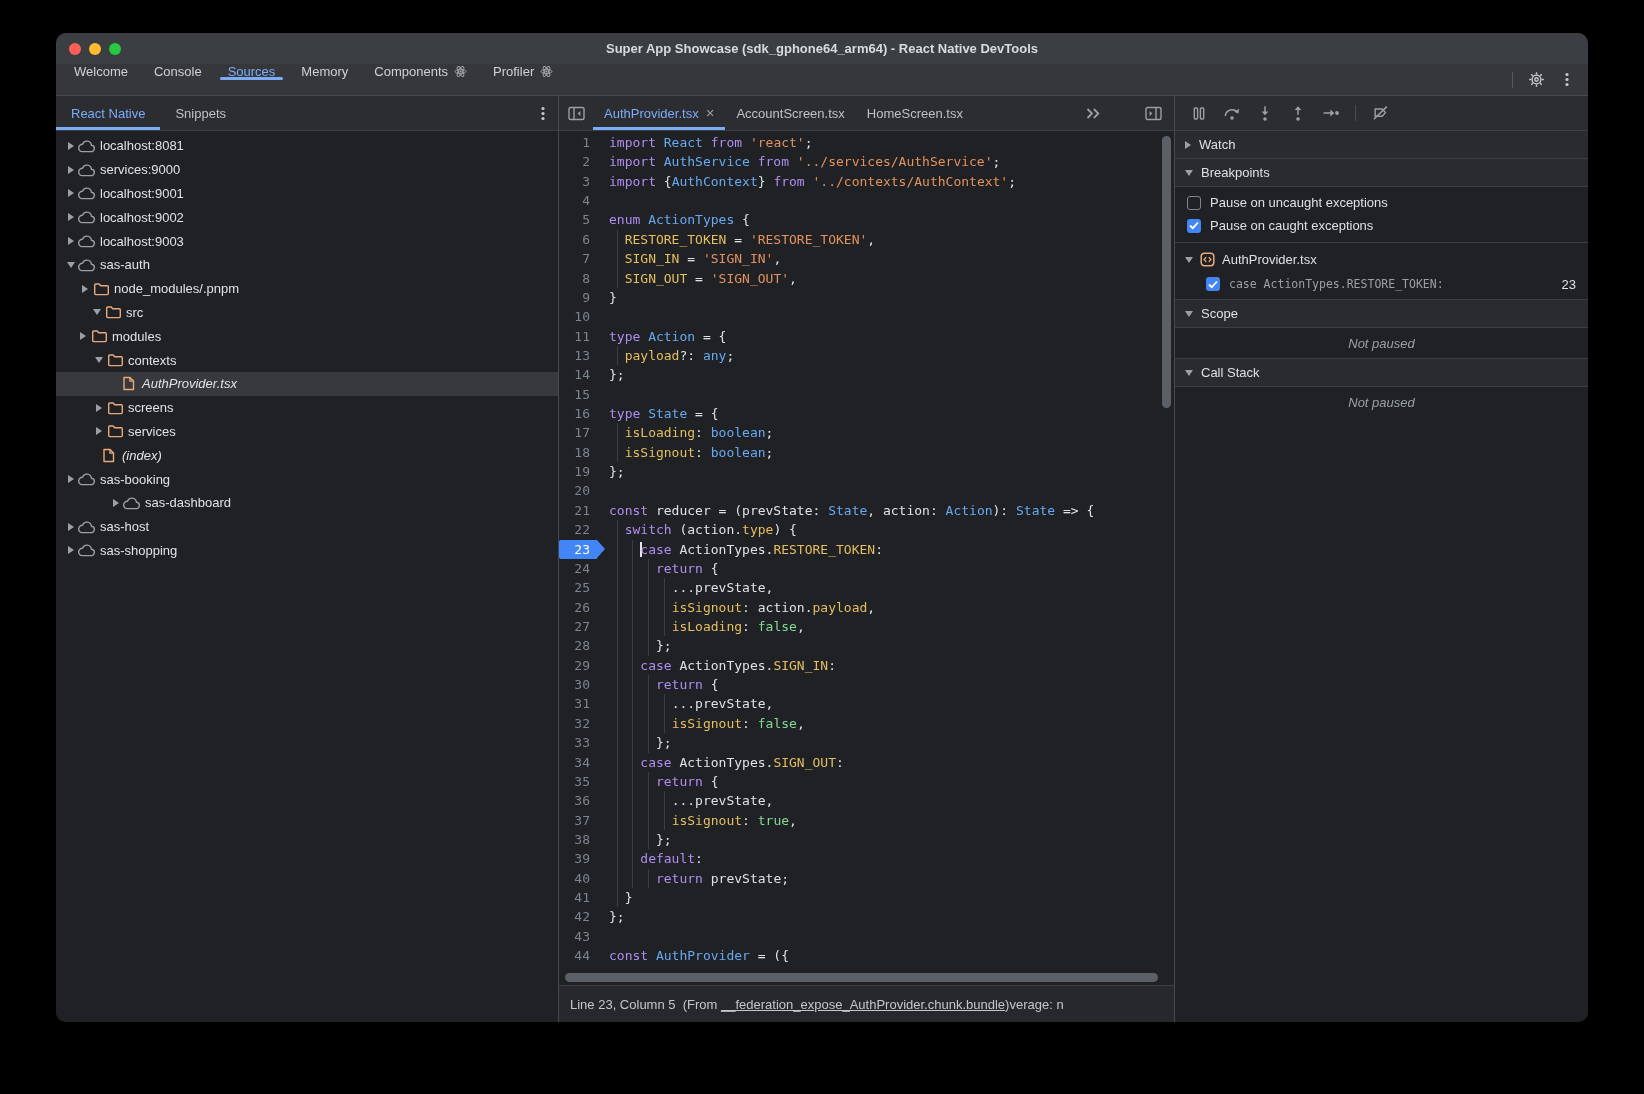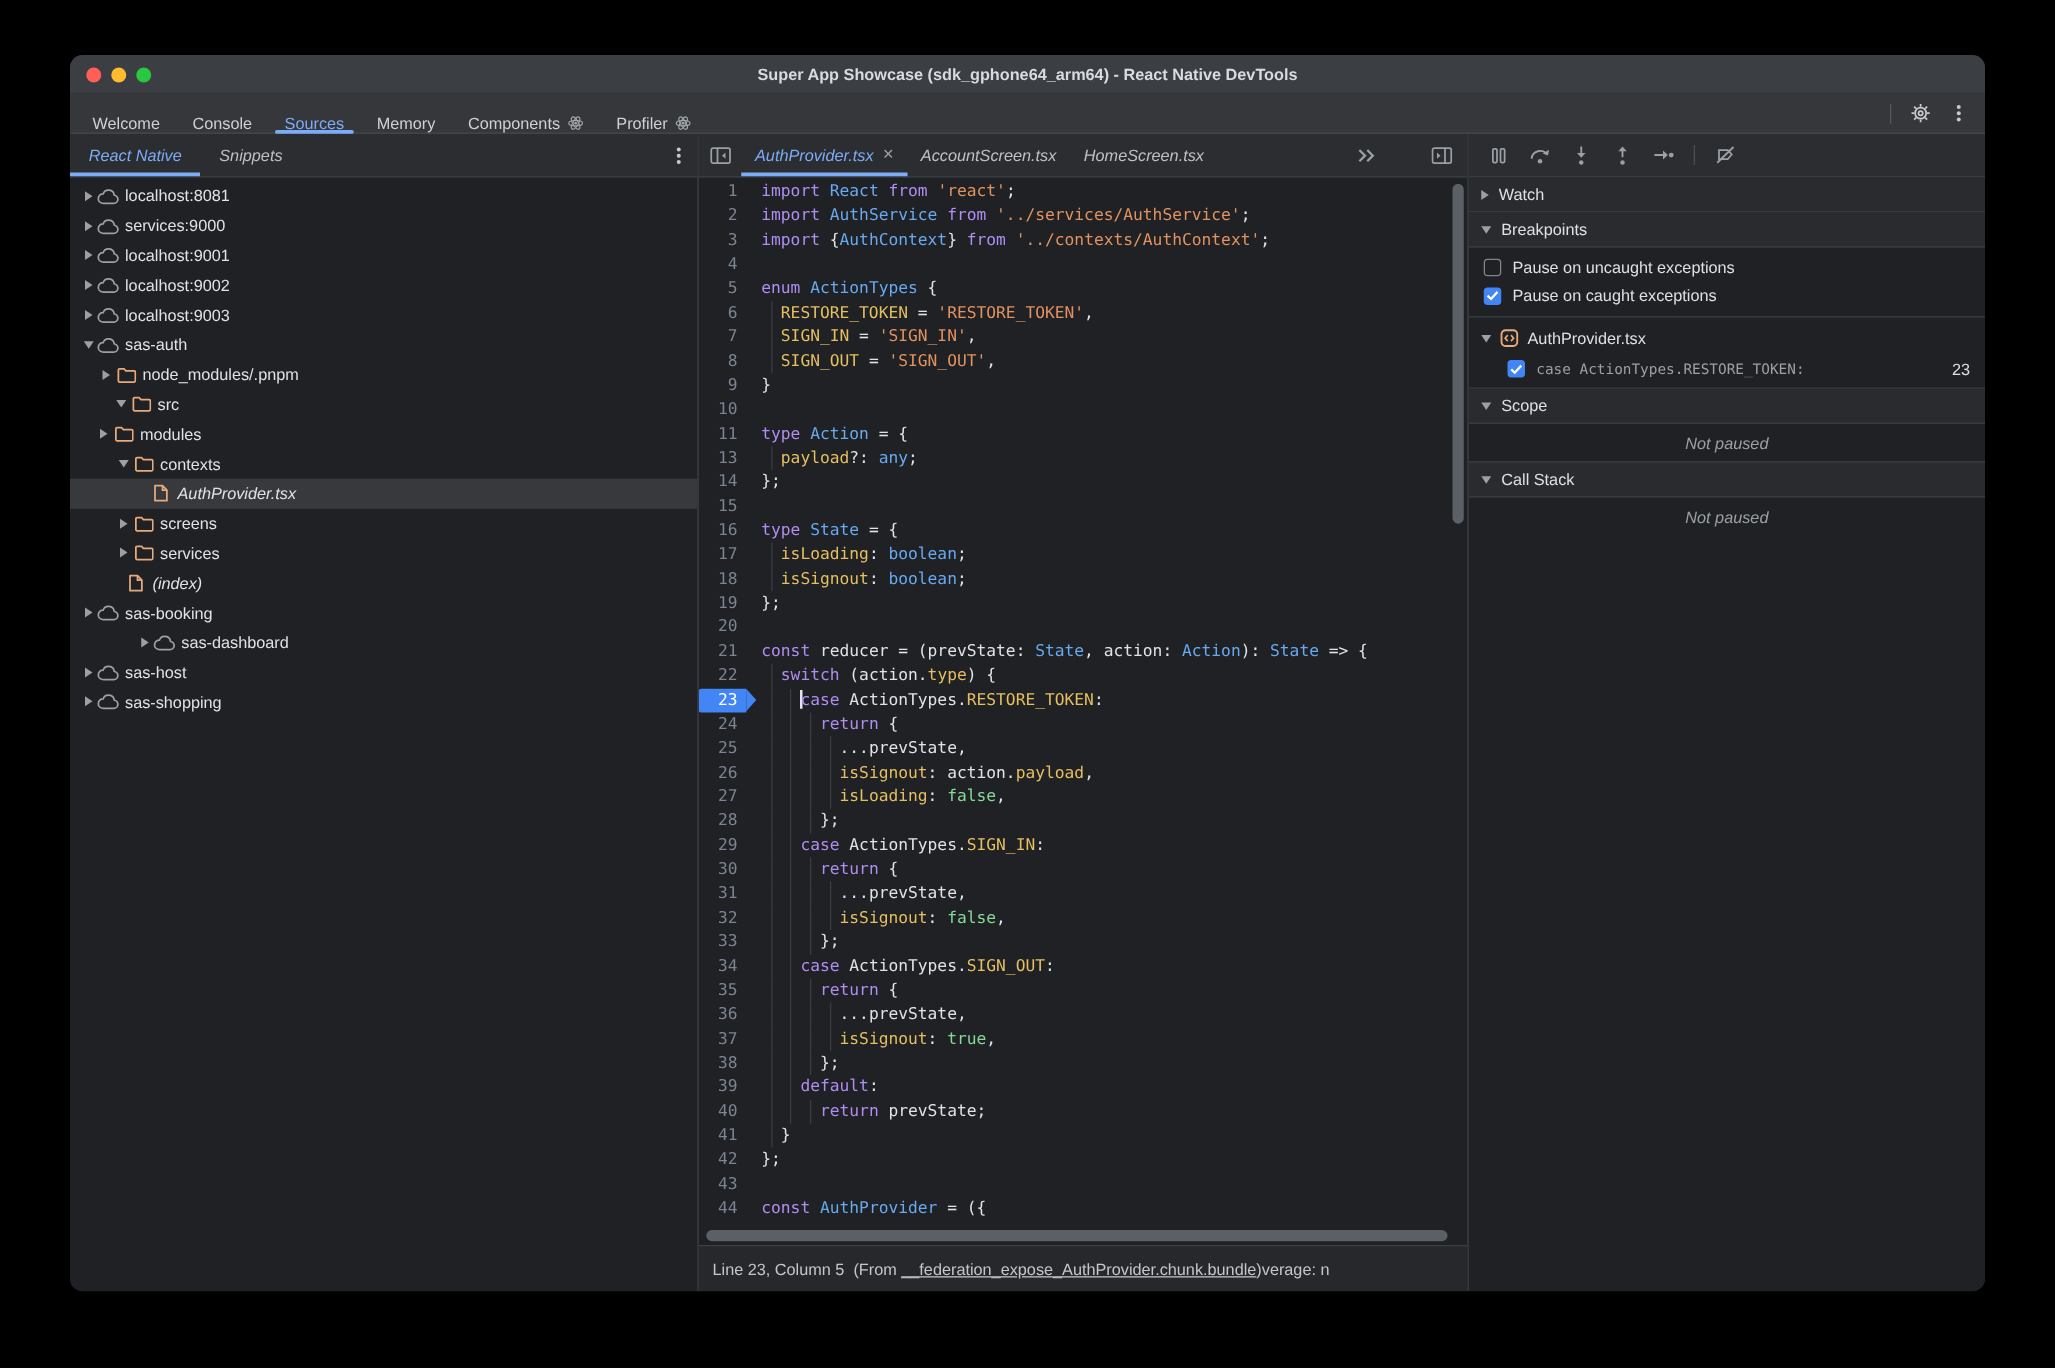--- a/index.html
+++ b/index.html
@@ -1,43 +1,43 @@
 <!DOCTYPE html>
 <html><head>
 <meta charset="utf-8">
 <style>
   html,body{margin:0;padding:0;background:#000;}
   .canvas{position:relative;width:1644px;height:1094px;background:#000;overflow:hidden;
           font-family:"Liberation Sans",sans-serif;-webkit-font-smoothing:antialiased;}
-  .window{position:absolute;left:56px;top:44px;width:1532px;height:989px;border-radius:10px;
+  .window{position:absolute;left:56px;top:33px;width:1532px;height:989px;border-radius:10px;
           overflow:hidden;background:#1f2124;box-shadow:0 25px 70px rgba(0,0,0,.7);
           display:flex;flex-direction:column;}
   
   .titlebar{height:31px;flex:none;background:#3b3e42;position:relative;display:flex;
             align-items:center;justify-content:center;}
   .traffic{position:absolute;left:13px;top:0;bottom:0;display:flex;align-items:center;gap:8px;}
   .tl{width:12px;height:12px;border-radius:50%;}
   .tl.red{background:#ff5f57;}  .tl.yel{background:#febc2e;}  .tl.grn{background:#28c840;}
   .title{font-size:13px;font-weight:bold;color:#d8dbdf;}
   
   .toolbar{height:31px;flex:none;background:#35373b;border-bottom:1px solid #47494d;
            display:flex;align-items:stretch;position:relative;}
-  #main-tabs{display:flex;align-items:flex-end;padding-left:5px;}
+  #main-tabs{display:flex;align-items:flex-start;padding-left:5px;}
   .mtab{display:flex;align-items:center;gap:6px;padding:0 13px;font-size:13px;color:#cdd1d5;
         position:relative;cursor:default;}
   .mtab.active{color:#7cacf8;}
   .mtab-underline{position:absolute;left:5px;right:5px;bottom:-1px;height:3px;background:#7cacf8;
                   border-radius:2px;z-index:6;}
   .toolbar-right{margin-left:auto;display:flex;align-items:center;gap:15px;padding-right:14px;}
   .vsep{width:1px;height:16px;background:#55585c;}
   .ic{display:inline-flex;align-items:center;justify-content:center;line-height:0;}
   
   .content{flex:1;display:flex;min-height:0;}
   .panel-strip{height:34px;flex:none;background:#2b2d30;border-bottom:1px solid #3c4043;
-               display:flex;align-items:stretch;font-style:italic;}
+               display:flex;align-items:stretch;}
   
   .navigator{width:502px;flex:none;border-right:1px solid #47494d;display:flex;
              flex-direction:column;background:#1f2124;}
   .ntab{padding:0 15px;display:flex;align-items:center;font-size:13px;color:#bdc1c6;position:relative;}
   .ntab.active{color:#7cacf8;}
   .ntab-underline{position:absolute;left:0;right:0;bottom:0;height:3px;background:#7cacf8;}
   .kebab-btn{margin-left:auto;width:30px;display:flex;align-items:center;justify-content:center;}
   .tree{flex:1;overflow:hidden;padding-top:3px;font-size:13px;color:#dfe2e6;}
   .trow{height:23.8px;display:flex;align-items:center;white-space:nowrap;}
   .trow.selected{background:#37393d;}

